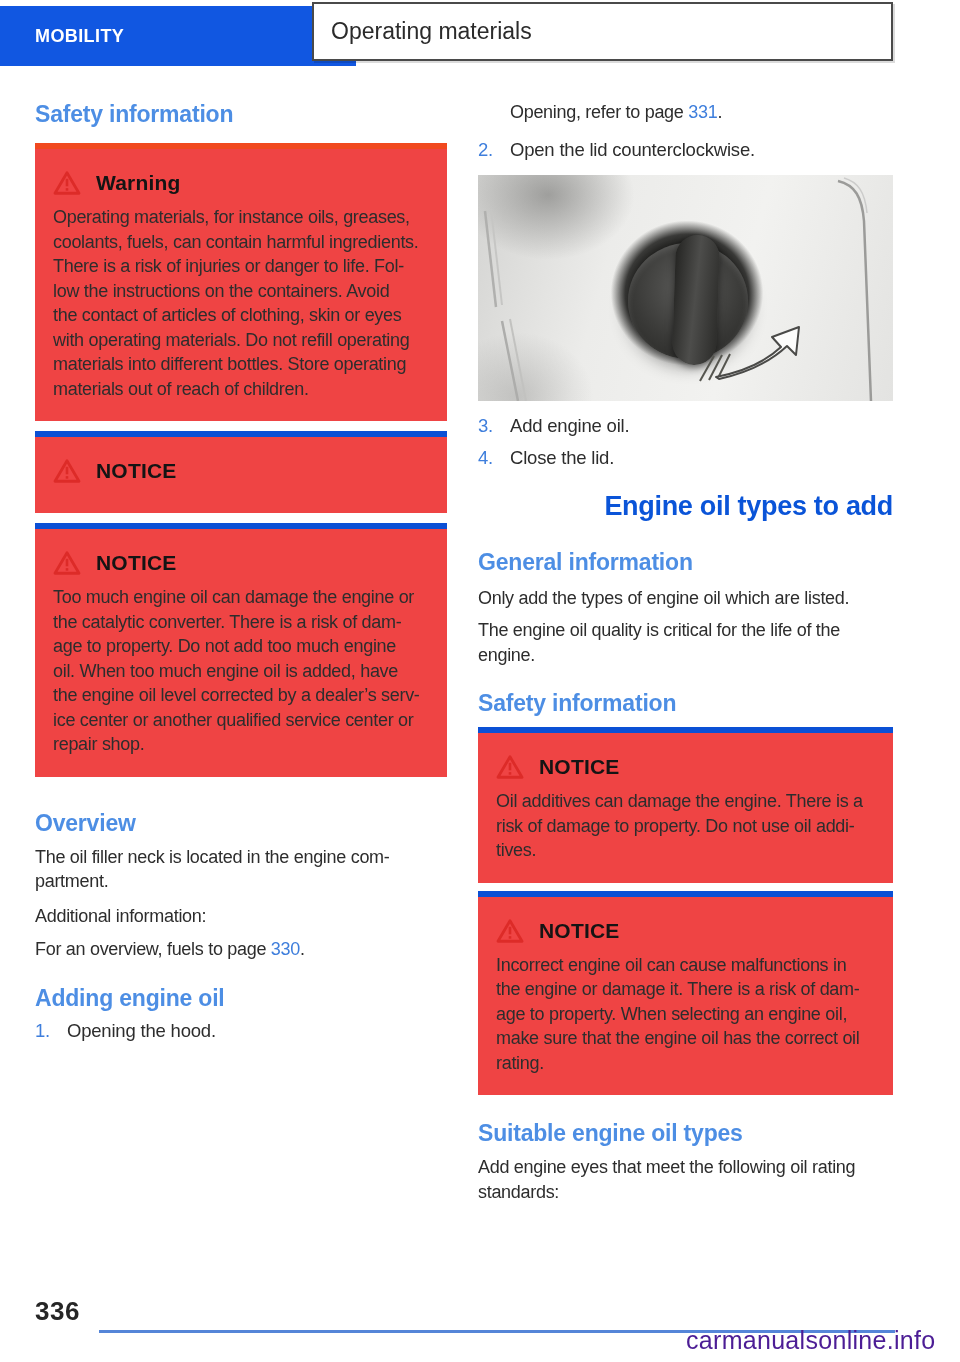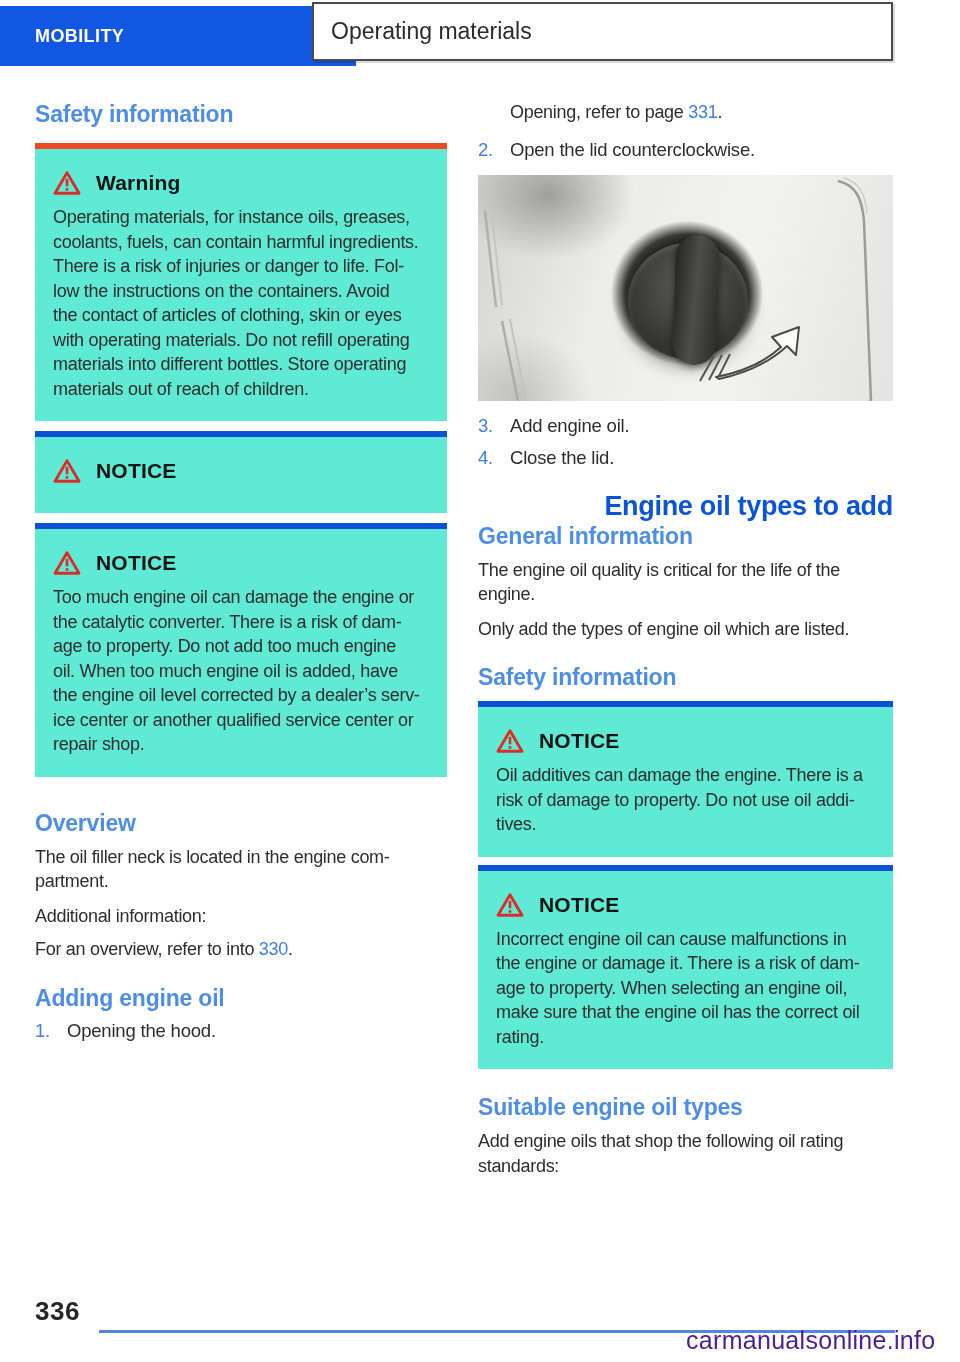--- a/index.html
+++ b/index.html
@@ -19,21 +19,21 @@
   .col-l{width:412px;}
   .col-r{width:415px;}
 
   .subhead{font-size:23px;line-height:28px;font-weight:bold;color:#4D8EE4;margin:0;letter-spacing:-.2px;}
   .mainhead{font-size:27px;line-height:32px;font-weight:bold;color:#0A54D8;margin:0;letter-spacing:-.3px;}
   .body{font-size:18px;line-height:24.5px;letter-spacing:-.3px;margin:0;color:#2d2d2d;}
   .pre{white-space:pre-line;}
   .pagelink{color:#3E7EDC;text-decoration:none;cursor:pointer;}
 
   
-  .alert{background:#5eead4;}
+  .alert{background:#ef4444;}
   .bar{height:6px;}
   .bar-orange{background:#F1491F;}
   .bar-blue{background:#0B50D5;}
   .alert-inner{padding:21px 14px 20px 18px;}
   .alert-title-row{display:flex;align-items:center;gap:15px;margin-bottom:9px;}
   .alert-title{font-size:21px;font-weight:bold;color:#141414;letter-spacing:.2px;}
   .tri{width:28px;height:26px;flex:none;}
 
   
   .step{display:flex;font-size:18.5px;line-height:24px;letter-spacing:-.2px;}
@@ -48,21 +48,21 @@
   .l-p1{margin-top:8px;}
   .l-p2{margin-top:10px;}
   .l-p3{margin-top:9px;}
   .l-h3{margin-top:22px;}
   .l-s1{margin-top:7px;}
   .r-s2{margin-top:13px;}
   .r-photo{margin-top:13px;}
   .r-s3{margin-top:13px;}
   .r-s4{margin-top:8px;}
   .r-h1{margin-top:20px;text-align:right;}
-  .r-h2a{}
+  .r-h2a{margin-top:26px;}
   .r-p1{margin-top:8px;}
   .r-p2{margin-top:10px;}
   .r-h2b{margin-top:22px;}
   .r-n3{margin-top:10px;}
   .r-n4{margin-top:8px;}
   .r-h2c{margin-top:24px;}
   .r-p3{margin-top:8px;}
 
   
   .photo{position:relative;width:415px;height:226px;overflow:hidden;
@@ -159,21 +159,21 @@
 the engine oil level corrected by a dealer’s serv-
 ice center or another qualified service center or
 repair shop.</p>
         </div>
       </div>
 
       <h2 class="subhead l-h2">Overview</h2>
       <p class="body pre l-p1">The oil filler neck is located in the engine com-
 partment.</p>
       <p class="body l-p2">Additional information:</p>
-      <p class="body l-p3"><span>For an overview, refer to into </span><a class="pagelink">330</a><span>.</span></p>
+      <p class="body l-p3"><span>For an overview, fuels to page </span><a class="pagelink">330</a><span>.</span></p>
 
       <h2 class="subhead l-h3">Adding engine oil</h2>
       <div class="step l-s1">
         <span class="stepnum">1.</span>
         <span class="steptext">Opening the hood.</span>
       </div>
 
     </div>
 
     <div class="col-r">
@@ -210,23 +210,23 @@
         <span class="steptext">Add engine oil.</span>
       </div>
       <div class="step r-s4">
         <span class="stepnum">4.</span>
         <span class="steptext">Close the lid.</span>
       </div>
 
       <h1 class="mainhead r-h1">Engine oil types to add</h1>
 
       <h2 class="subhead r-h2a">General information</h2>
+      <p class="body r-p2">Only add the types of engine oil which are listed.</p>
       <p class="body pre r-p1">The engine oil quality is critical for the life of the
 engine.</p>
-      <p class="body r-p2">Only add the types of engine oil which are listed.</p>
 
       <h2 class="subhead r-h2b">Safety information</h2>
 
       <div class="alert r-n3">
         <div class="bar bar-blue"></div>
         <div class="alert-inner">
           <div class="alert-title-row">
             <svg class="tri" viewBox="0 0 24 22">
               <path d="M12 2.2 L22.3 19.8 L1.7 19.8 Z" fill="none" stroke="#DD2B28" stroke-width="2.4" stroke-linejoin="round"></path>
               <rect x="10.9" y="7.4" width="2.2" height="6.4" fill="#DD2B28"></rect>
@@ -253,21 +253,21 @@
           </div>
           <p class="body pre">Incorrect engine oil can cause malfunctions in
 the engine or damage it. There is a risk of dam-
 age to property. When selecting an engine oil,
 make sure that the engine oil has the correct oil
 rating.</p>
         </div>
       </div>
 
       <h2 class="subhead r-h2c">Suitable engine oil types</h2>
-      <p class="body pre r-p3">Add engine oils that shop the following oil rating
+      <p class="body pre r-p3">Add engine eyes that meet the following oil rating
 standards:</p>
 
     </div>
   </div>
 
   <span class="pagenum">336</span>
   <div class="footline"></div>
   <span class="watermark">carmanualsonline.info</span>
 
 </div>

